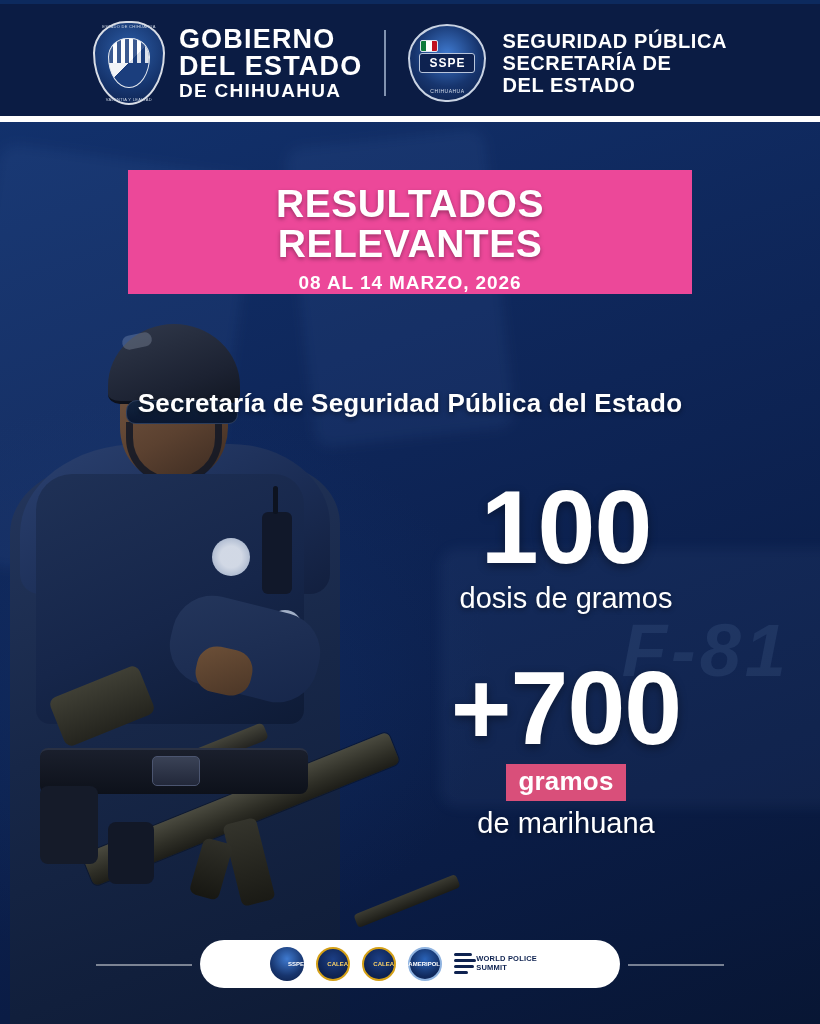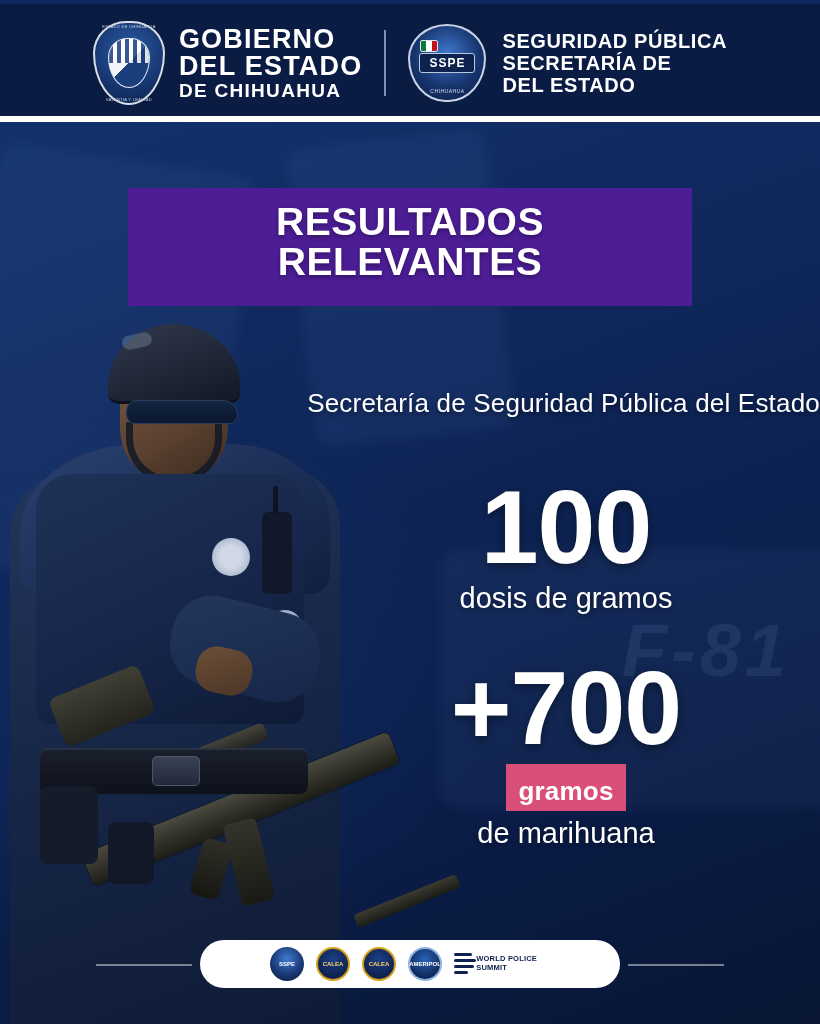--- a/index.html
+++ b/index.html
@@ -221,75 +221,75 @@
     border-radius: 7px; transform: rotate(16deg);
   }
   .rifle-scope {
     left: 150px; bottom: 262px; width: 120px; height: 18px;
     background: linear-gradient(180deg,#44443a 0%, #232320 100%);
     border-radius: 5px; transform: rotate(-22deg);
   }
 
   
   .title-panel {
-    position: absolute; left: 128px; top: 188px;
-    width: 564px; padding: 14px 18px 24px;
-    background: #4c1d95;
+    position: absolute; left: 128px; top: 170px;
+    width: 564px; padding: 14px 18px 0;
+    background: #ec4899;
     text-align: center;
     z-index: 20;
   }
   .title-panel .t1 {
     color:#fff; font-size: 39px; font-weight: 800; letter-spacing: .5px;
     line-height: 1.02; text-shadow: 0 2px 4px rgba(0,0,0,.35);
   }
   .title-panel .t2 {
     color:#fff; font-size: 19px; font-weight: 700; letter-spacing: .9px;
     margin-top: 8px;
   }
   .subtitle {
     position:absolute; left:0; top: 388px; width: 820px;
-    text-align:right; color:#ffffff;
-    font-size: 26px; font-weight: 400; letter-spacing:.2px;
+    text-align:center; color:#ffffff;
+    font-size: 26px; font-weight: 700; letter-spacing:.2px;
     text-shadow: 0 2px 5px rgba(0,0,0,.45);
     z-index: 20;
   }
 
   
   .stats { position:absolute; right: 44px; top: 480px; width: 420px; z-index: 25; text-align:center; }
   .stat { margin-bottom: 46px; }
   .big-num {
     color:#ffffff; font-size: 104px; font-weight: 800; line-height: .92;
     letter-spacing: -1px; text-shadow: 0 3px 10px rgba(0,0,0,.4);
   }
   .stat-line {
     color:#ffffff; font-size: 29px; font-weight: 400; margin-top: 6px;
     text-shadow: 0 2px 5px rgba(0,0,0,.4);
   }
   .hl-red, .hl-pink {
     display:inline-block; padding: 3px 12px 5px; margin-top: 8px;
     color:#ffffff; font-size: 29px; font-weight: 800; letter-spacing:.2px;
   }
   .hl-red { background:#e01b2e; }
-  .hl-pink { background:#d94f7a; font-size: 26px; padding: 12px 12px 4px; }
+  .hl-pink { background:#d94f7a; font-size: 26px; padding: 2px 12px 4px; }
 
   
   .footer {
     position:absolute; left: 50%; transform: translateX(-50%);
     bottom: 36px; width: 420px; height: 48px;
     background:#ffffff; border-radius: 26px;
     display:flex; align-items:center; justify-content:center; gap: 12px;
     z-index: 30; padding: 0 14px;
   }
   .footer::before, .footer::after{
     content:""; position:absolute; top:50%; width: 96px; height:2px; background: rgba(255,255,255,.45);
   }
   .footer::before { left:-104px; }
   .footer::after { right:-104px; }
   .flogo { width: 34px; height: 34px; border-radius:50%; position:relative; flex: 0 0 auto;
-           display:flex; align-items:center; justify-content:center; font-size:6px; font-weight:700; text-align:center;}
+           display:flex; align-items:center; justify-content:flex-end; font-size:6px; font-weight:700; text-align:center;}
   .fl-sspe { background: radial-gradient(circle at 50% 35%,#3f7ad0 0%,#17356e 60%,#0b1c44 100%); color:#fff; }
   .fl-calea1 { background: radial-gradient(circle at 50% 35%,#1c3f86 0%,#0e2250 70%); color:#ffd466; border:2px solid #d4a017;}
   .fl-calea2 { background: radial-gradient(circle at 50% 35%,#1c3f86 0%,#0e2250 70%); color:#ffd466; border:2px solid #d4a017;}
   .fl-amerip { background: radial-gradient(circle at 50% 35%,#2a63b8 0%,#10295c 70%); color:#fff; border:2px solid #8fb3e0;}
   .fl-wps { width: 96px; height: 34px; border-radius:0; display:flex; align-items:center; gap:5px; }
   .wps-mark { width: 22px; height: 26px; position:relative; }
   .wps-mark span { position:absolute; left:0; width: 22px; height:3px; background:#0e2250; border-radius:2px; }
   .wps-mark span:nth-child(1){ top:2px; width:18px;}
   .wps-mark span:nth-child(2){ top:8px; width:22px;}
   .wps-mark span:nth-child(3){ top:14px; width:20px;}
@@ -362,20 +362,21 @@
       <div class="of of-hand"></div>
       <div class="of of-belt"></div>
       <div class="of of-buckle"></div>
       <div class="of of-pouch1"></div>
       <div class="of of-pouch2"></div>
     </div>
   </div>
 
   <div class="title-panel">
     <div class="t1">RESULTADOS RELEVANTES</div>
+    <div class="t2">08 AL 14 MARZO, 2026</div>
   </div>
 
   <div class="subtitle">Secretaría de Seguridad Pública del Estado</div>
 
   <div class="stats">
 
     <div class="stat">
       <div class="big-num">100</div>
       <div class="stat-line">dosis de gramos</div>
     </div>

